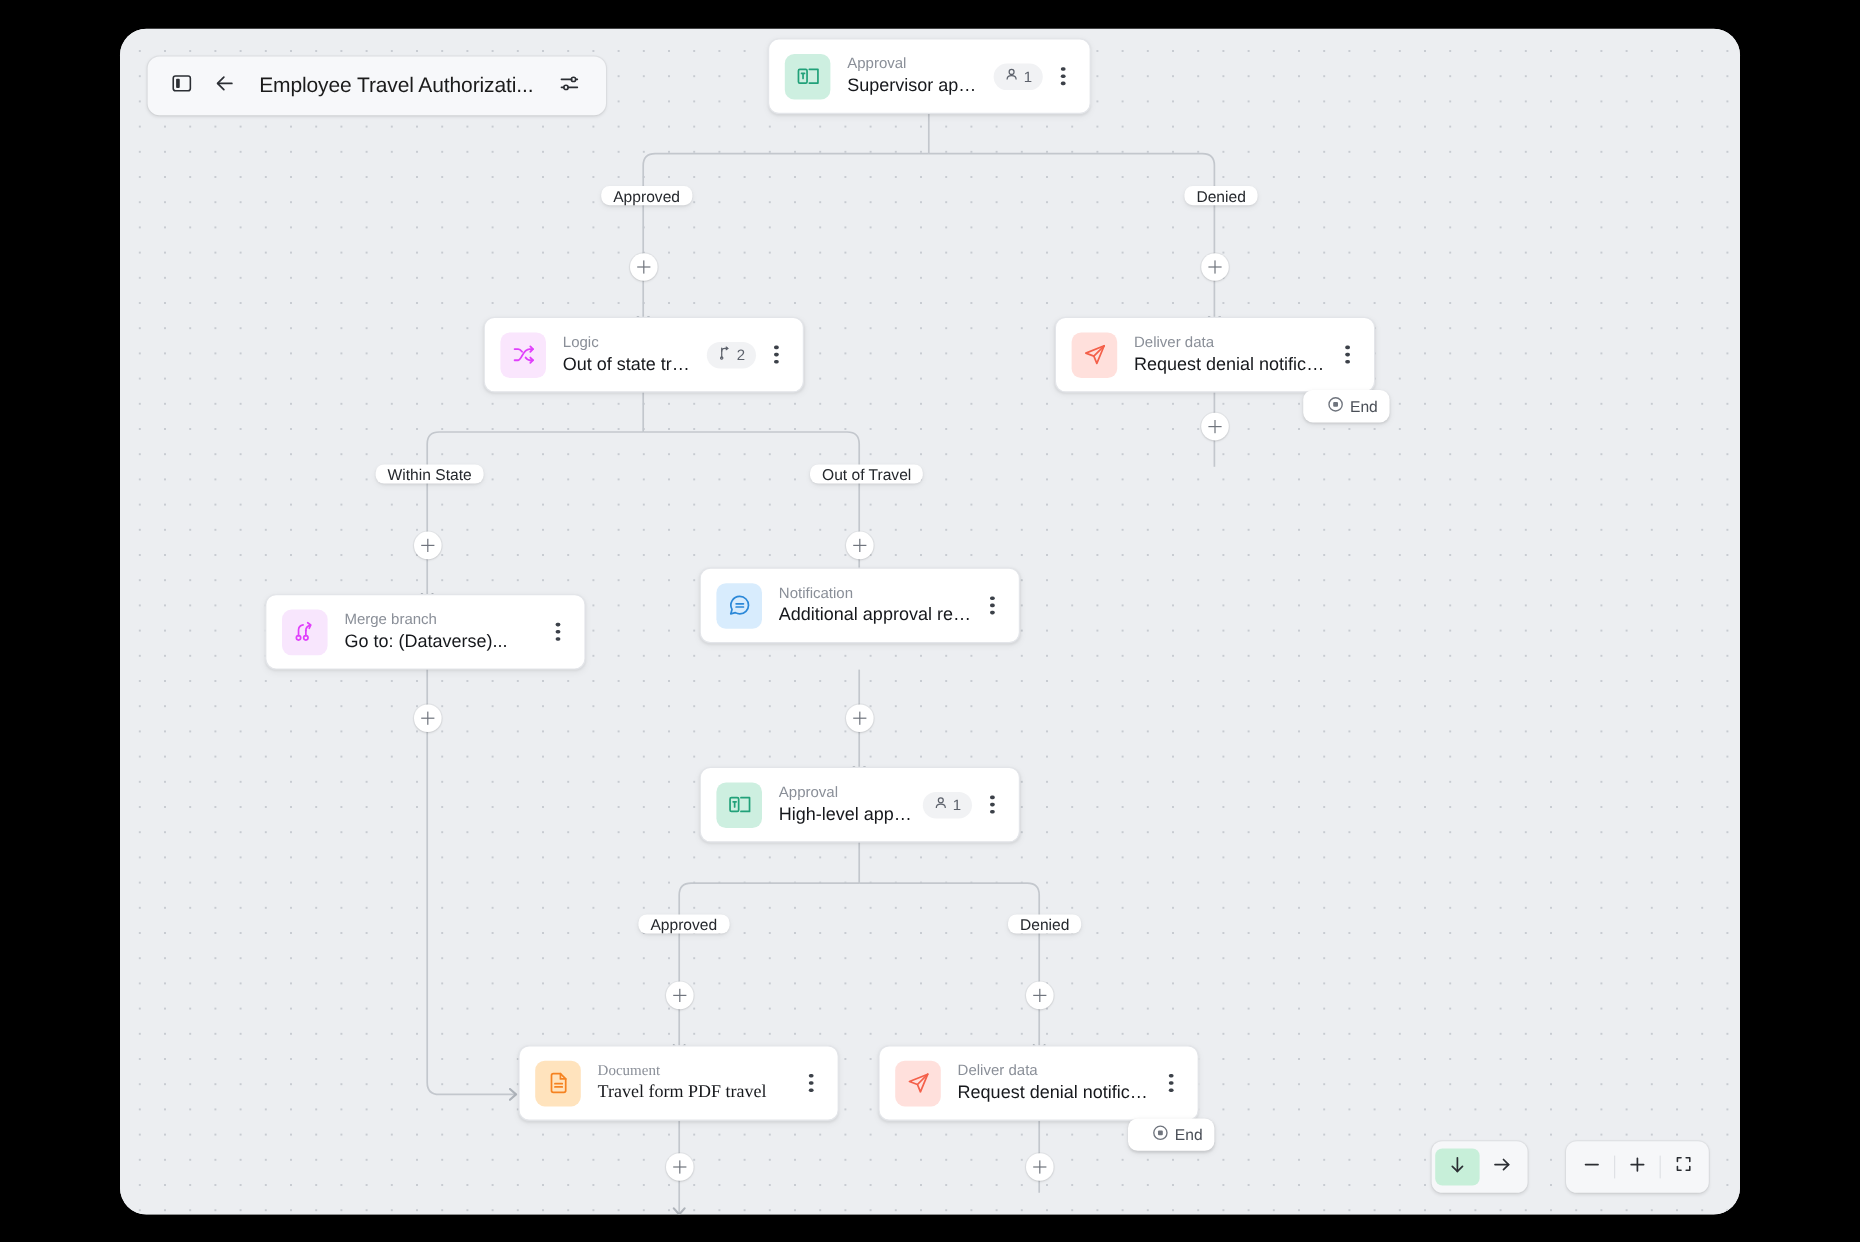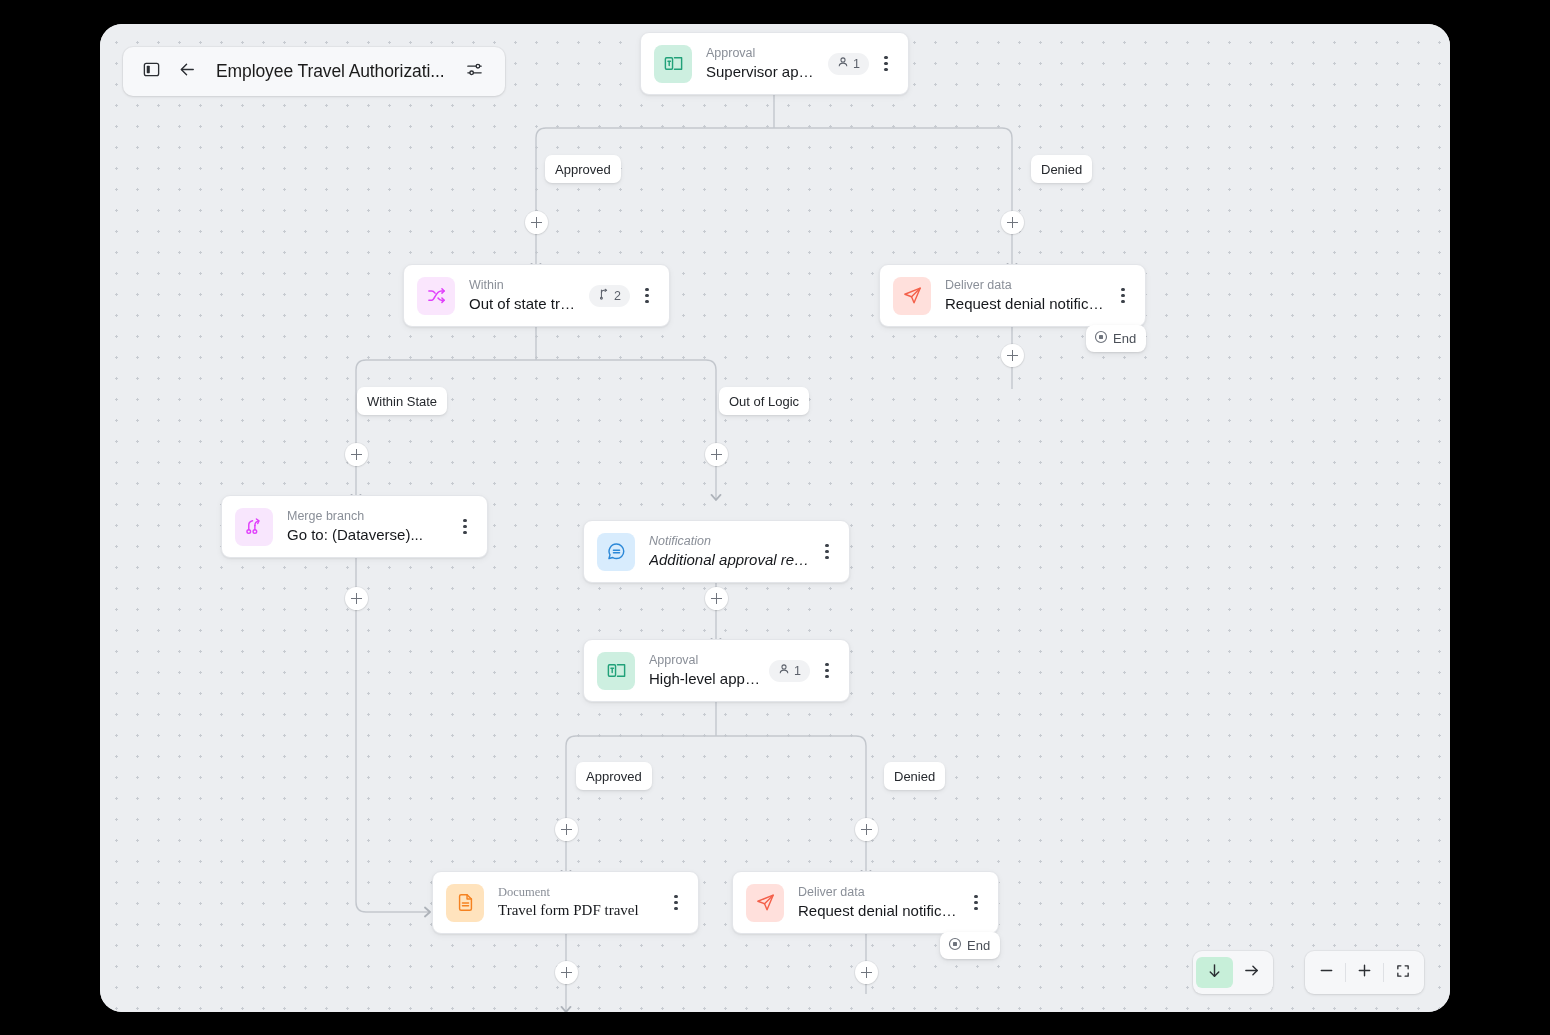--- a/index.html
+++ b/index.html
@@ -136,31 +136,30 @@
     border-radius: 50%;
     background: #3c4149;
     display: block;
   }
 
   
   .edge-label {
     position: absolute;
     background: #ffffff;
     border-radius: 7px;
-    height: 28px;
+    height: 16px;
     display: flex;
     align-items: center;
     padding: 0 10px;
     font-size: 13px;
     color: #25282d;
     box-shadow: 0 1px 2px rgba(0,0,0,0.08), 0 2px 5px rgba(0,0,0,0.06);
     white-space: nowrap;
     z-index: 6;
     cursor: pointer;
-    margin-left: 44px;
   }
 
   
   .plus {
     position: absolute;
     width: 23px; height: 23px;
     border-radius: 50%;
     background: #ffffff;
     box-shadow: 0 1px 2px rgba(0,0,0,0.10), 0 0 0 1px rgba(0,0,0,0.04);
     display: flex; align-items: center; justify-content: center;
@@ -177,21 +176,21 @@
 
   
   .end-chip {
     position: absolute;
     background: #ffffff;
     border-radius: 8px;
     height: 27px;
     display: flex;
     align-items: center;
     gap: 5px;
-    padding: 0 10px 0 8px;
+    padding: 0 10px 0 20px;
     font-size: 13px;
     color: #4a4f57;
     box-shadow: 0 1px 2px rgba(0,0,0,0.10), 0 2px 6px rgba(0,0,0,0.07);
     z-index: 7;
     cursor: pointer;
   }
 
   
   .ctrl-group {
     position: absolute;
@@ -339,21 +338,21 @@
     <div class="node-icon" style="background:#fae6fd">
       <svg width="21" height="21" viewBox="0 0 22 22" fill="none" stroke="#e040fb" stroke-width="1.6" stroke-linecap="round" stroke-linejoin="round">
         <path d="M3 6.2h3.1c1.6 0 2.4 1 3.4 2.3"></path>
         <path d="M12.6 13.6c1 1.3 1.8 2.3 3.4 2.3H19"></path>
         <path d="M3 15.9h3.1c3.2 0 3.9-9.7 9.9-9.7H19"></path>
         <path d="M16.7 3.9L19 6.2l-2.3 2.3"></path>
         <path d="M16.7 13.6L19 15.9l-2.3 2.3"></path>
       </svg>
     </div>
     <div class="node-text">
-      <div class="node-kind">Within</div>
+      <div class="node-kind">Logic</div>
       <div class="node-name">Out of state travel</div>
     </div>
     <div class="node-badge">
       <span>
         <svg width="12" height="12" viewBox="0 0 14 14" fill="none" stroke="#5c616b" stroke-width="1.2" stroke-linecap="round">
           <path d="M4 2.4v9.2"></path>
             <circle cx="4" cy="12" r="1.1"></circle>
           <path d="M4 5.5c0-2 1.5-2.8 3.2-2.8h2.6"></path>
           <path d="M8.3 1.4l1.6 1.3-1.6 1.3"></path>
         </svg>
@@ -400,21 +399,21 @@
       <div class="node-kind">Merge branch</div>
       <div class="node-name">Go to: (Dataverse)...</div>
     </div>
     <div class="kebab">
         <i></i>
         <i></i>
         <i></i>
       </div>
   </div>
 
-  <div class="node" style="left:483px; top:496px; width:267px;font-style:italic;">
+  <div class="node" style="left:483px; top:449px; width:267px;">
     <div class="node-icon" style="background:#d8ecfd">
       <svg width="21" height="21" viewBox="0 0 22 22" fill="none" stroke="#2b88d8" stroke-width="1.5" stroke-linecap="round" stroke-linejoin="round">
         <path d="M11 3.2a7.6 7.6 0 017.6 7.6 7.6 7.6 0 01-7.6 7.6 7.6 7.6 0 01-3.9-1.1l-4 1.1 1.1-3.9A7.6 7.6 0 0111 3.2z"></path>
         <path d="M7.8 9.6h6.4M7.8 12.4h6.4"></path>
       </svg>
     </div>
     <div class="node-text">
       <div class="node-kind">Notification</div>
       <div class="node-name">Additional approval req...</div>
     </div>
@@ -486,21 +485,21 @@
     <div class="kebab">
         <i></i>
         <i></i>
         <i></i>
       </div>
   </div>
 
   <div class="edge-label" style="left:401px; top:131px;">Approved</div>
   <div class="edge-label" style="left:887px; top:131px;">Denied</div>
   <div class="edge-label" style="left:213px; top:363px;">Within State</div>
-  <div class="edge-label" style="left:575px; top:363px;">Out of Logic</div>
+  <div class="edge-label" style="left:575px; top:363px;">Out of Travel</div>
   <div class="edge-label" style="left:432px; top:738px;">Approved</div>
   <div class="edge-label" style="left:740px; top:738px;">Denied</div>
 
   <div class="plus" style="left:425px; top:187px;"></div>
   <div class="plus" style="left:901px; top:187px;"></div>
   <div class="plus" style="left:901px; top:320px;"></div>
   <div class="plus" style="left:245px; top:419px;"></div>
   <div class="plus" style="left:605px; top:419px;"></div>
   <div class="plus" style="left:245px; top:563px;"></div>
   <div class="plus" style="left:605px; top:563px;"></div>

